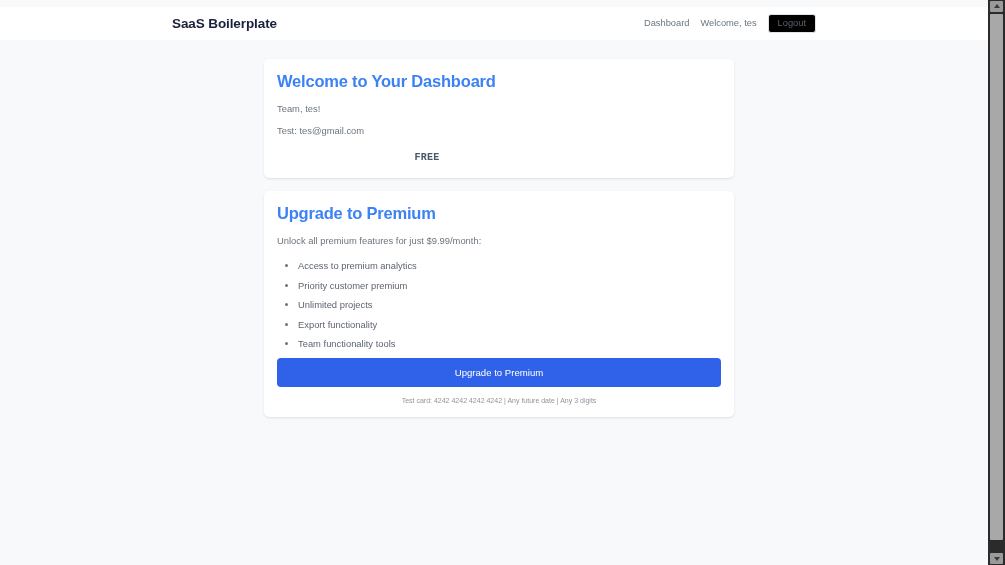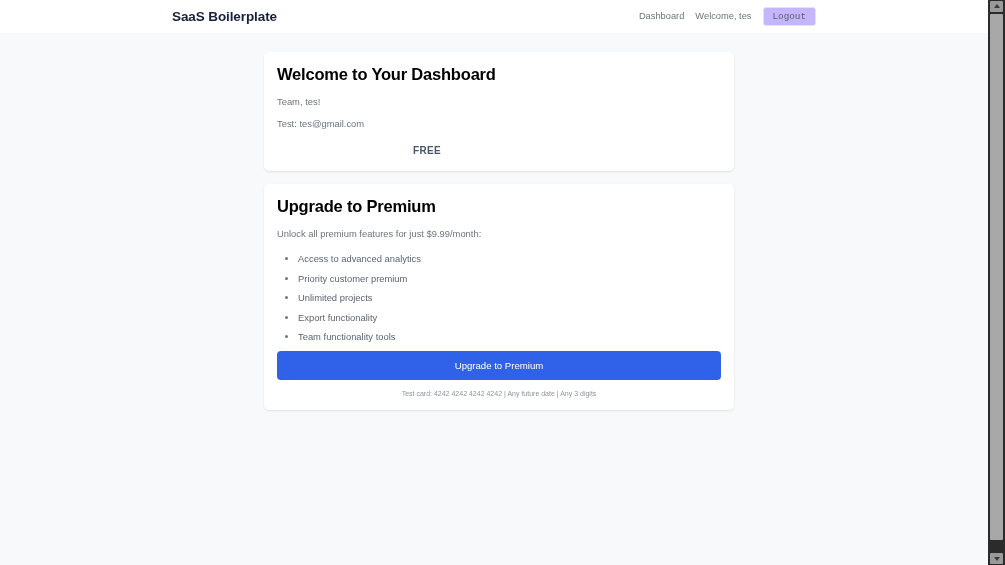--- a/index.html
+++ b/index.html
@@ -12,21 +12,21 @@
 
   body {
     font-family: "Liberation Sans", sans-serif;
     background: #f8f9fb;
     position: relative;
   }
 
   
   .viewport {
     position: absolute;
-    left: 0; top: 0;
+    left: 0; top: 7px;
     width: 988px;
     height: 440px;
     background: #f8f9fb;
     overflow: hidden;
   }
 
   
   .navbar {
     height: 33px;
     background: #ffffff;
@@ -60,28 +60,28 @@
 
   .nav-text {
     font-size: 9.3px;
     color: #6c757d;
     white-space: nowrap;
   }
 
   .logout-btn {
     font-size: 9.3px;
     color: #5a6169;
-    background: #c4b5fd;
+    background: #000000;
     border: 1px solid #e2e5e8;
     border-radius: 3px;
     padding: 4px 9px;
     line-height: 1;
     white-space: nowrap;
     cursor: pointer;
-    font-family: Liberation Mono, monospace;
+    font-family: Liberation Sans, sans-serif;
   }
 
   
   .content {
     width: 470px;
     margin: 19px auto 0 auto;
     margin-left: 264px;
   }
 
   .card {
@@ -89,34 +89,35 @@
     border-radius: 5px;
     box-shadow: 0 1px 3px rgba(20, 30, 60, 0.07), 0 1px 1px rgba(20,30,60,0.04);
     padding: 13px 13px 13px 13px;
   }
 
   .card + .card { margin-top: 13px; }
 
   .card-title {
     font-size: 16.5px;
     font-weight: bold;
-    color: #000000;
+    color: #3b82f6;
     letter-spacing: -0.2px;
     margin-bottom: 12px;
   }
 
   .card-line {
     font-size: 9.4px;
     color: #6c757d;
     margin-bottom: 11px;
   }
 
   .plan-badge-row {
     text-align: center;
     padding-left: 6px;
+    font-family: Liberation Mono, monospace;
   }
 
   .plan-badge {
     display: inline-block;
     font-size: 10px;
     font-weight: bold;
     color: #495769;
     letter-spacing: 0.3px;
     margin-left: -150px;
   }
@@ -250,21 +251,21 @@
       <p class="card-line">Test: tes@gmail.com</p>
       <div class="plan-badge-row">
         <span class="plan-badge">FREE</span>
       </div>
     </section>
 
     <section class="card">
       <h2 class="card-title">Upgrade to Premium</h2>
       <p class="card-line">Unlock all premium features for just $9.99/month:</p>
       <ul class="feature-list">
-        <li><span class="bullet"></span><span>Access to advanced analytics</span></li>
+        <li><span class="bullet"></span><span>Access to premium analytics</span></li>
         <li><span class="bullet"></span><span>Priority customer premium</span></li>
         <li><span class="bullet"></span><span>Unlimited projects</span></li>
         <li><span class="bullet"></span><span>Export functionality</span></li>
         <li><span class="bullet"></span><span>Team functionality tools</span></li>
       </ul>
       <button class="upgrade-btn">Upgrade to Premium</button>
       <p class="test-note">Test card: 4242 4242 4242 4242 | Any future date | Any 3 digits</p>
     </section>
 
   </div>

